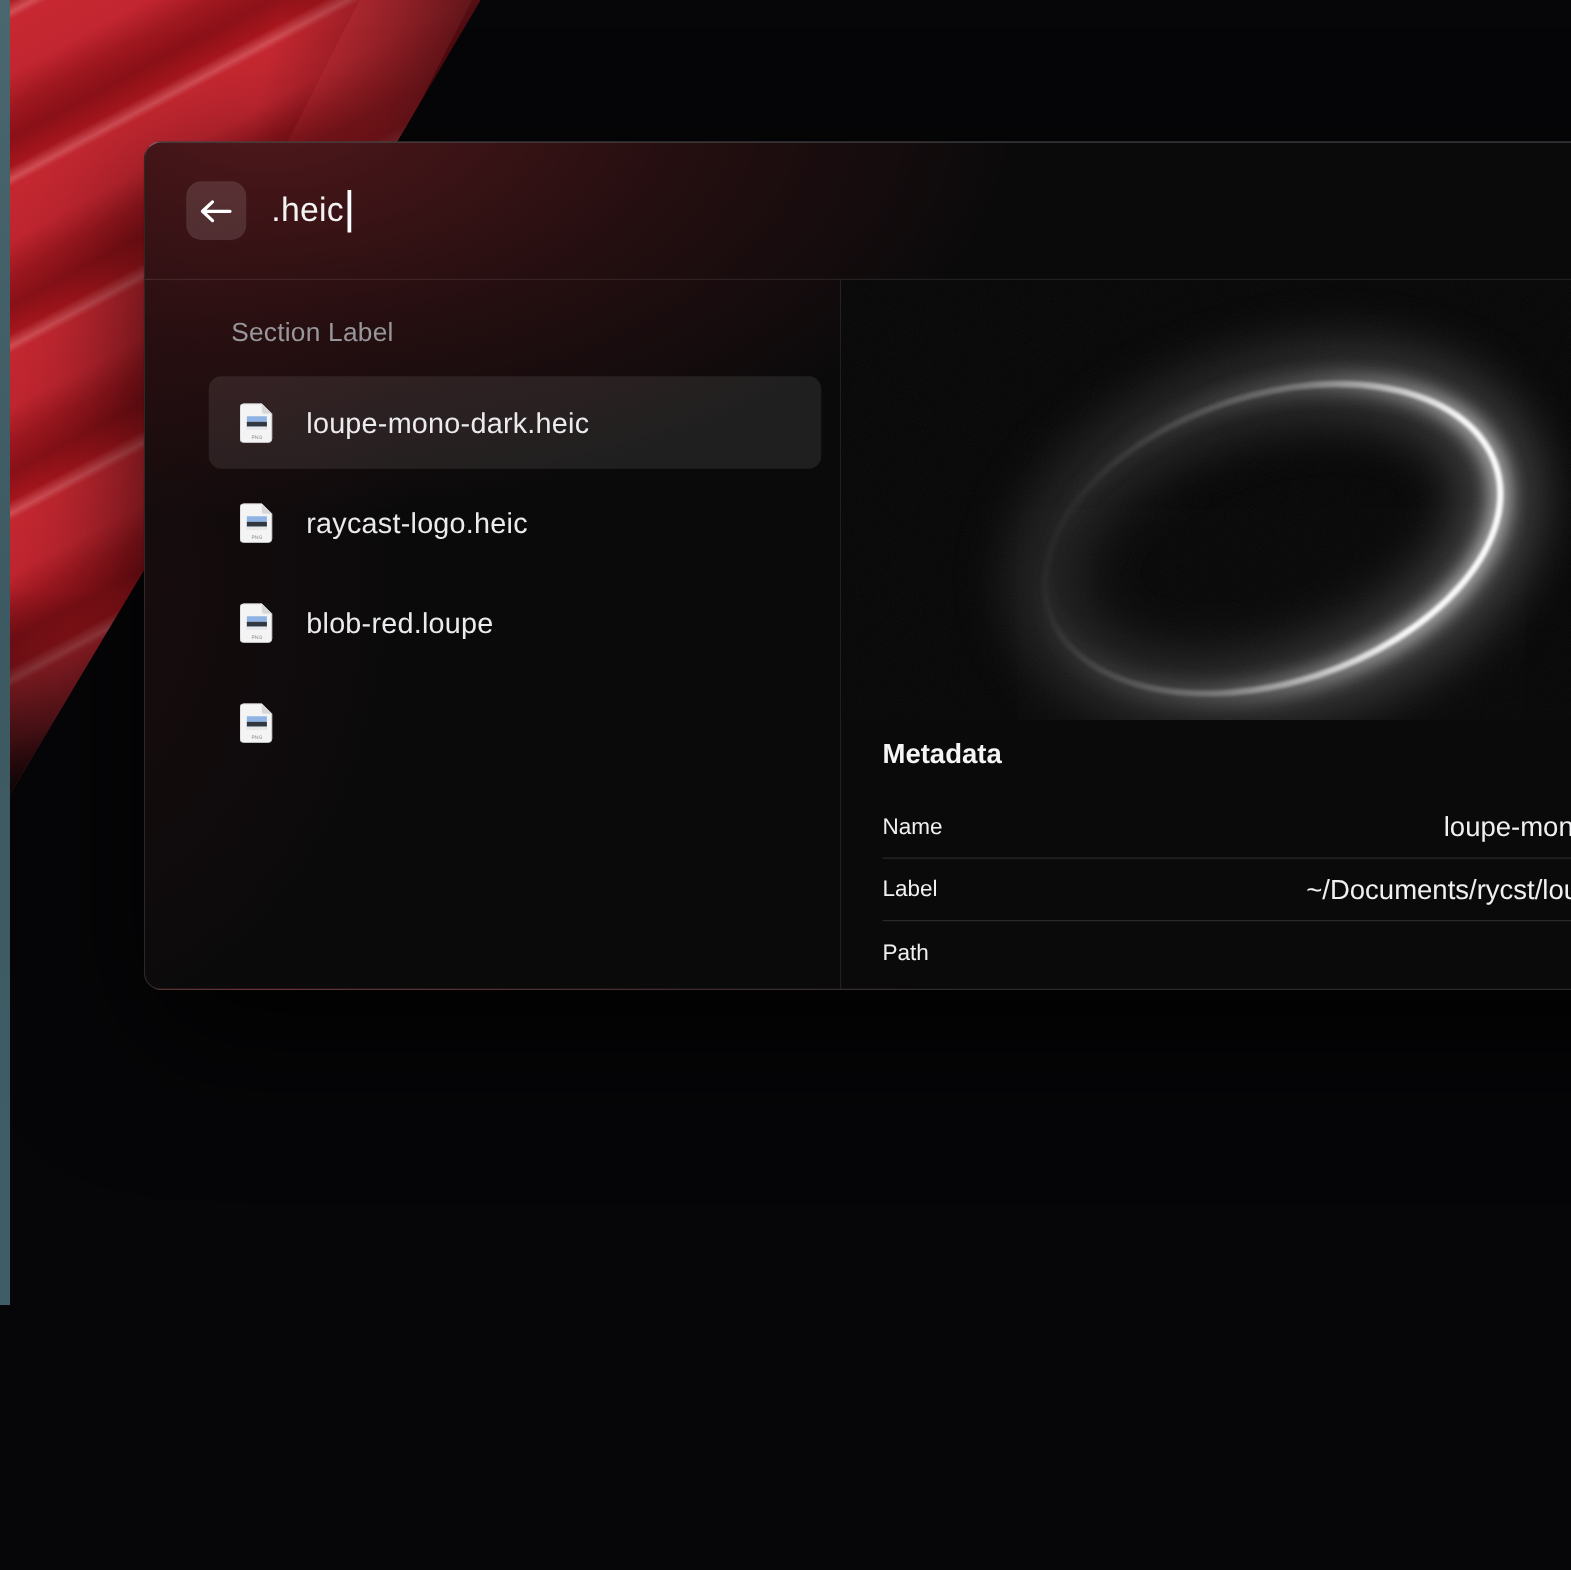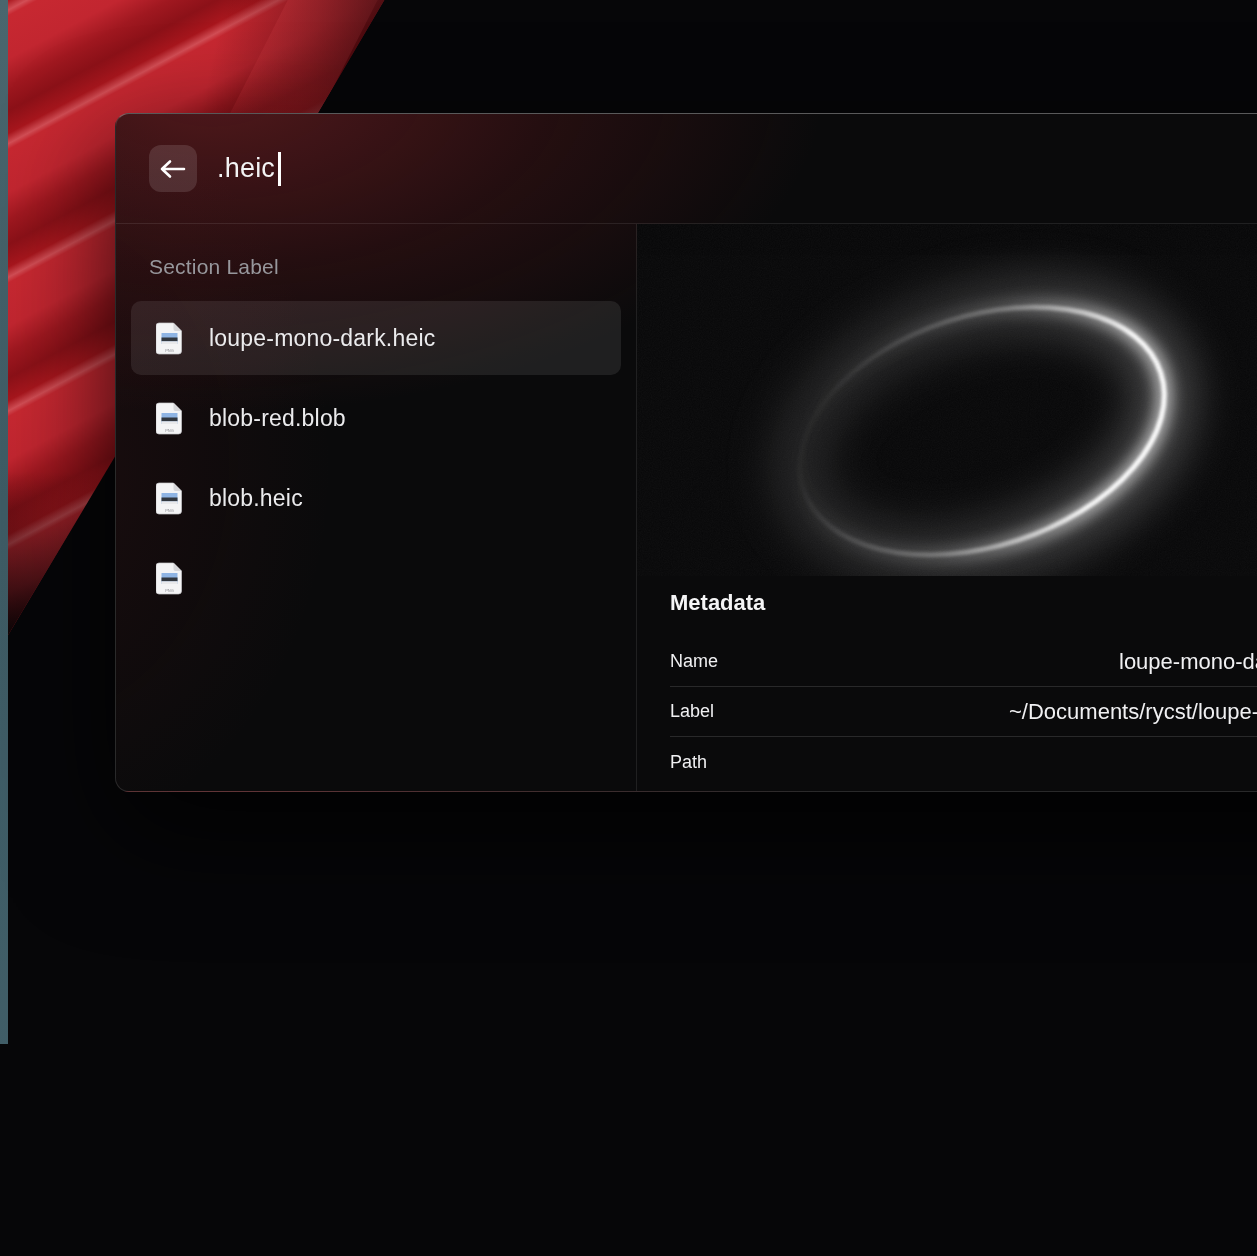--- a/index.html
+++ b/index.html
@@ -40,21 +40,21 @@
     background:rgba(255,255,255,.12); display:flex; align-items:center; justify-content:center;
     cursor:pointer; }
   .search-text { margin-left:20px; font-size:27px; color:#f3f3f4; letter-spacing:.2px;
     display:flex; align-items:center; }
   .caret { display:inline-block; width:2.5px; height:34px; margin-left:3px; background:#ffffff;
     animation:blink 1.1s steps(1) infinite; }
   @keyframes blink { 50% { opacity:0; } }
 
   
   .content { display:flex; height:568px; }
-  .list-pane { width:520px; flex:0 0 auto; }
+  .list-pane { width:520px; flex:0 0 auto;margin-left:36px; }
   .v-divider { width:1px; background:rgba(255,255,255,.09); }
   .detail-pane { flex:1 1 auto; position:relative; overflow:hidden; }
 
   
   .section-label { margin:31px 0 22px 33px; font-size:21px; color:#97979c; letter-spacing:.2px; }
   .rows { margin:0 15px; }
   .row { display:flex; align-items:center; height:74px; margin-bottom:6px;
     padding-left:25px; border-radius:10px; cursor:pointer; }
   .row.selected { background:rgba(255,255,255,.085); }
   .row .file-icon { width:27px; height:33px; flex:0 0 auto; }
@@ -111,44 +111,44 @@
               <path d="M17.5 1 l8 8 h-6 a2 2 0 0 1 -2 -2 z" fill="#d7d7da"></path>
               <rect x="5.5" y="11" width="16" height="11" fill="#8fb4e3"></rect>
               <rect x="5.5" y="15.5" width="16" height="3.8" fill="#32373e"></rect>
               <rect x="5.5" y="19.3" width="16" height="2.7" fill="#e9e9eb"></rect>
               <text x="13.5" y="29.5" font-size="4" fill="#8e8e93" text-anchor="middle">PNG</text>
             </svg>
             <span class="row-label">loupe-mono-dark.heic</span>
           </div>
 
 
-
           <div class="row">
             <svg class="file-icon" viewBox="0 0 27 33">
               <path d="M3 1 h14.5 l8 8 v20 a3 3 0 0 1 -3 3 h-19.5 a3 3 0 0 1 -3 -3 v-25 a3 3 0 0 1 3 -3 z" fill="#f4f4f5" stroke="#c9c9cc" stroke-width="0.7"></path>
               <path d="M17.5 1 l8 8 h-6 a2 2 0 0 1 -2 -2 z" fill="#d7d7da"></path>
               <rect x="5.5" y="11" width="16" height="11" fill="#8fb4e3"></rect>
               <rect x="5.5" y="15.5" width="16" height="3.8" fill="#32373e"></rect>
               <rect x="5.5" y="19.3" width="16" height="2.7" fill="#e9e9eb"></rect>
               <text x="13.5" y="29.5" font-size="4" fill="#8e8e93" text-anchor="middle">PNG</text>
             </svg>
-            <span class="row-label">blob-red.blob</span>
+            <span class="row-label">raycast-logo.heic</span>
           </div>
 
           <div class="row">
             <svg class="file-icon" viewBox="0 0 27 33">
               <path d="M3 1 h14.5 l8 8 v20 a3 3 0 0 1 -3 3 h-19.5 a3 3 0 0 1 -3 -3 v-25 a3 3 0 0 1 3 -3 z" fill="#f4f4f5" stroke="#c9c9cc" stroke-width="0.7"></path>
               <path d="M17.5 1 l8 8 h-6 a2 2 0 0 1 -2 -2 z" fill="#d7d7da"></path>
               <rect x="5.5" y="11" width="16" height="11" fill="#8fb4e3"></rect>
               <rect x="5.5" y="15.5" width="16" height="3.8" fill="#32373e"></rect>
               <rect x="5.5" y="19.3" width="16" height="2.7" fill="#e9e9eb"></rect>
               <text x="13.5" y="29.5" font-size="4" fill="#8e8e93" text-anchor="middle">PNG</text>
             </svg>
-            <span class="row-label">blob.heic</span>
-          </div>
+            <span class="row-label">blob-red.loupe</span>
+          </div>
+
 
           <div class="row">
             <svg class="file-icon" viewBox="0 0 27 33">
               <path d="M3 1 h14.5 l8 8 v20 a3 3 0 0 1 -3 3 h-19.5 a3 3 0 0 1 -3 -3 v-25 a3 3 0 0 1 3 -3 z" fill="#f4f4f5" stroke="#c9c9cc" stroke-width="0.7"></path>
               <path d="M17.5 1 l8 8 h-6 a2 2 0 0 1 -2 -2 z" fill="#d7d7da"></path>
               <rect x="5.5" y="11" width="16" height="11" fill="#8fb4e3"></rect>
               <rect x="5.5" y="15.5" width="16" height="3.8" fill="#32373e"></rect>
               <rect x="5.5" y="19.3" width="16" height="2.7" fill="#e9e9eb"></rect>
               <text x="13.5" y="29.5" font-size="4" fill="#8e8e93" text-anchor="middle">PNG</text>
             </svg>

